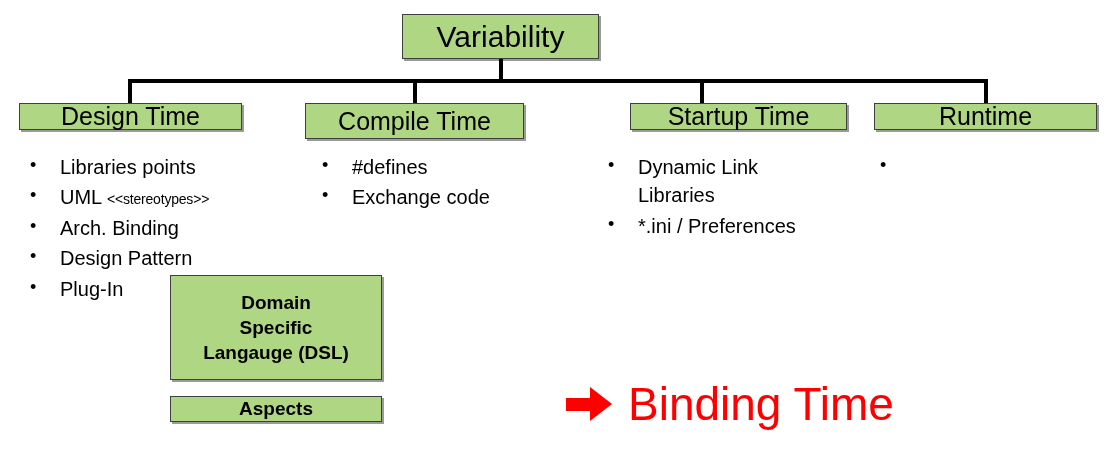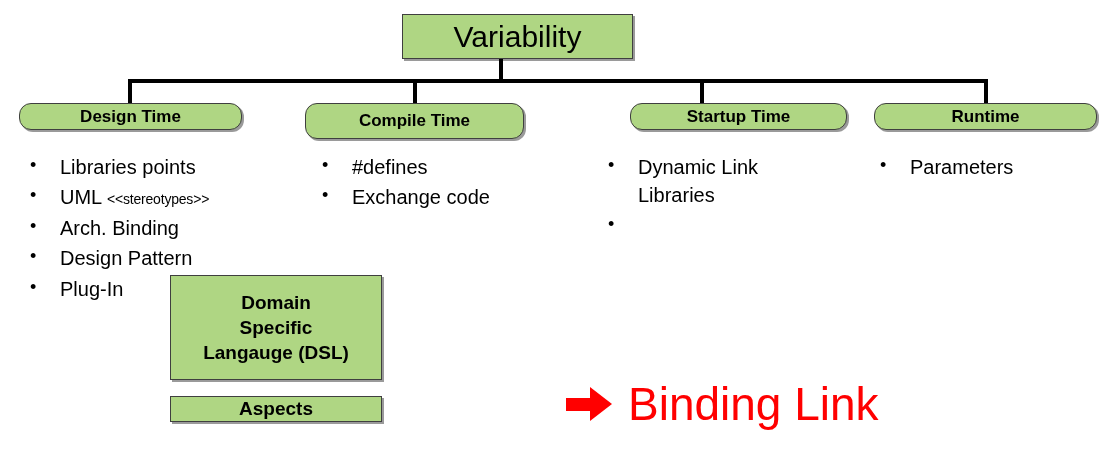--- a/index.html
+++ b/index.html
@@ -28,23 +28,22 @@
     justify-content: center;
     text-align: center;
     color: #000000;
   }
   .gbox.root {
     font-size: 30px;
     font-weight: 400;
     letter-spacing: 0px;
   }
   .gbox.head {
-    font-size: 17px;
-    font-weight: bold;
-    border-radius: 12px;
+    font-size: 25px;
+    font-weight: normal;
   }
   .gbox.block {
     font-size: 19px;
     font-weight: bold;
     line-height: 1.32;
     flex-direction: column;
   }
 
   
   .line {
@@ -116,21 +115,21 @@
     font-size: 46px;
     line-height: 1;
     white-space: nowrap;
   }
 </style>
 </head>
 <body>
 
 <div id="canvas">
 
-  <div class="gbox root" style="left:402px; top:14px; width:231px; height:45px;">
+  <div class="gbox root" style="left:402px; top:14px; width:197px; height:45px;">
     <span>Variability</span>
   </div>
 
   <div class="line vline" style="left:499px; top:59px; width:4px; height:23px;"></div>
   <div class="line hline" style="left:130px; top:79px; width:856px; height:4px;"></div>
   <div class="line vline" style="left:128px; top:79px; width:4px; height:27px;"></div>
   <div class="line vline" style="left:413px; top:79px; width:4px; height:27px;"></div>
   <div class="line vline" style="left:700px; top:79px; width:4px; height:27px;"></div>
   <div class="line vline" style="left:984px; top:79px; width:4px; height:27px;"></div>
 
@@ -184,41 +183,41 @@
     </div>
   </div>
 
   <div class="blist" style="left:608px; top:153px; width:248px;">
     <div class="brow">
       <span class="bullet">•</span>
       <span class="btext" style="max-width:175px;">Dynamic Link Libraries</span>
     </div>
     <div class="brow">
       <span class="bullet">•</span>
+      <span class="btext">*.ini / Preferences</span>
     </div>
   </div>
 
   <div class="blist" style="left:880px; top:153px; width:215px;">
     <div class="brow">
       <span class="bullet">•</span>
-      <span class="btext">Parameters</span>
     </div>
   </div>
 
   <div class="gbox block" style="left:170px; top:275px; width:212px; height:105px;">
     <span>Domain</span>
     <span>Specific</span>
     <span>Langauge (DSL)</span>
   </div>
 
   <div class="gbox block" style="left:170px; top:396px; width:212px; height:26px;">
     <span>Aspects</span>
   </div>
 
   <div id="binding-time" style="left:566px; top:381px;">
     <span class="arrow">
       <span class="shaft"></span>
       <span class="head"></span>
     </span>
-    <span class="bt-label">Binding Link</span>
+    <span class="bt-label">Binding Time</span>
   </div>
 
 </div>
 
 </body></html>

